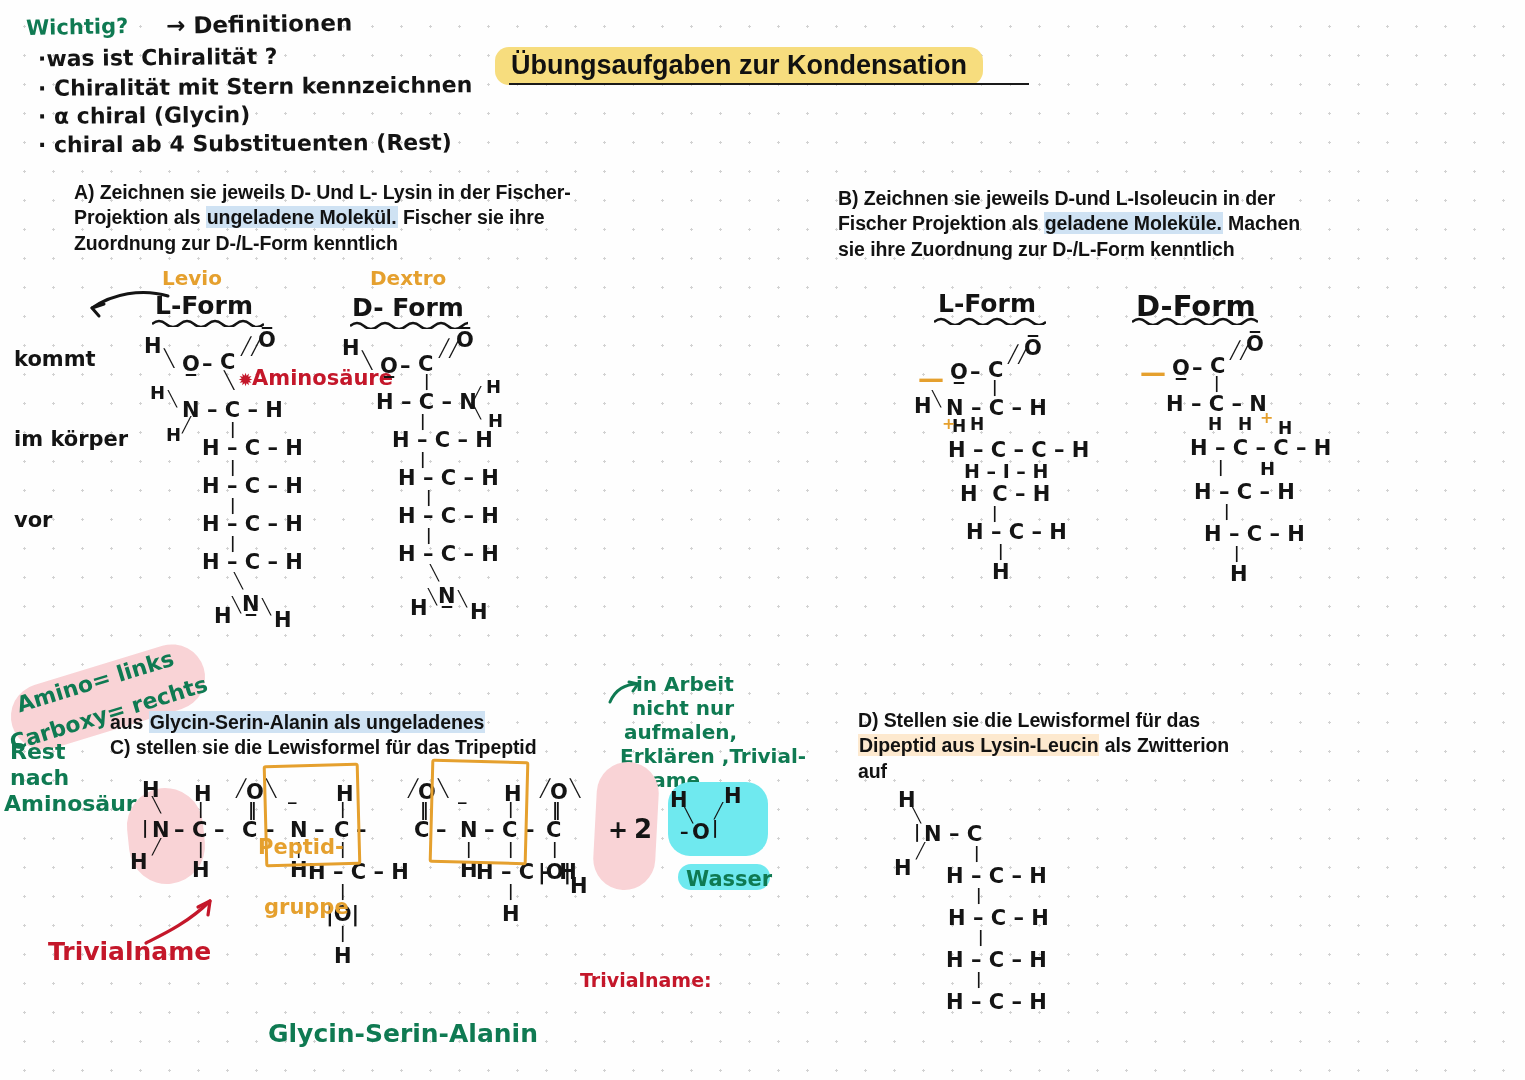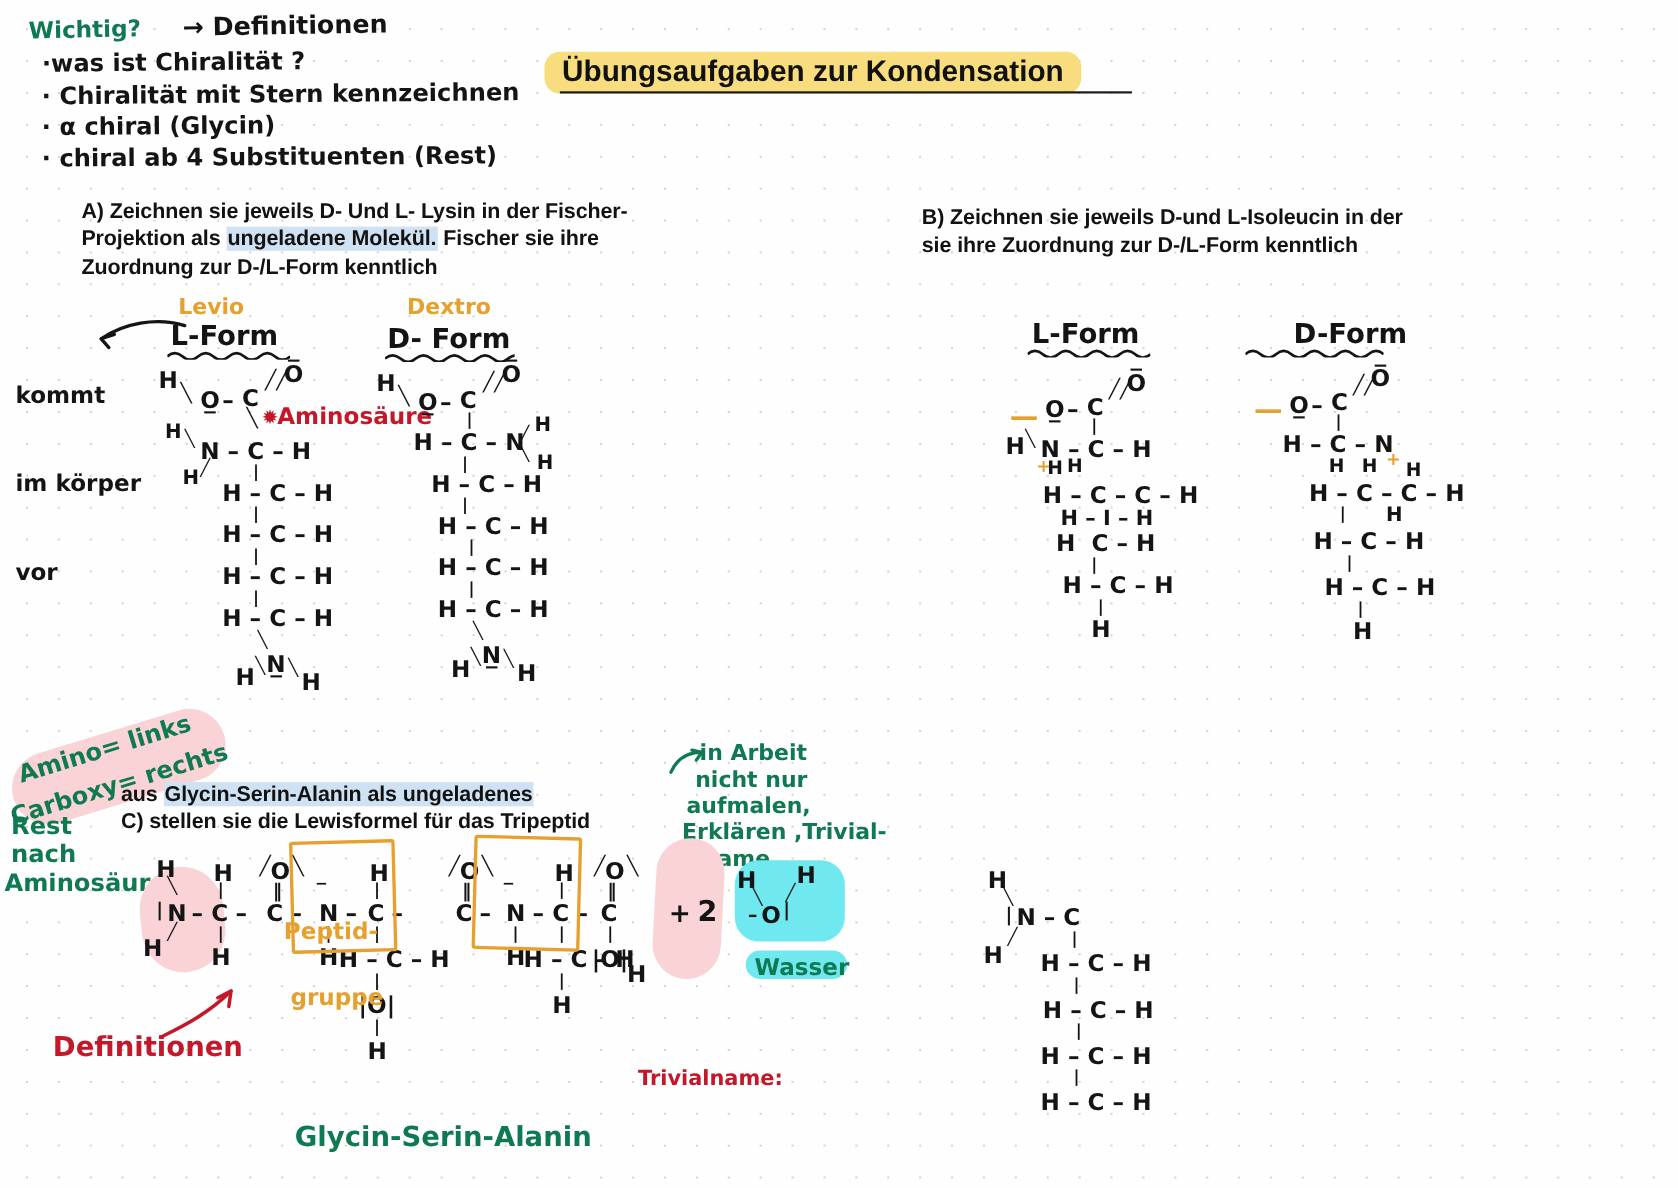--- a/index.html
+++ b/index.html
@@ -135,20 +135,23 @@
   <div class="abs printed q-text" style="left:74px; top:180px; width:640px;">
     <div>A) Zeichnen sie jeweils D- Und L- Lysin in der Fischer-</div>
     <div>
       <span>Projektion als </span><span class="hl-blue">ungeladene Molekül.</span><span> Fischer sie ihre</span>
     </div>
     <div>Zuordnung zur D-/L-Form kenntlich</div>
   </div>
 
   <div class="abs printed q-text" style="left:838px; top:186px; width:560px;">
     <div>B) Zeichnen sie jeweils D-und L-Isoleucin in der</div>
+    <div>
+      <span>Fischer Projektion als </span><span class="hl-blue">geladene Moleküle.</span><span> Machen</span>
+    </div>
     <div>sie ihre Zuordnung zur D-/L-Form kenntlich</div>
   </div>
 
   <div class="abs hw hw-ink" style="left:14px; top:292px; font-size:21px;">
     <div>kommt</div>
     <div>im körper</div>
     <div>vor</div>
   </div>
   <svg class="arrowsvg" style="left:82px; top:286px;" width="90" height="40">
     <path d="M86 10 C 60 2, 30 8, 10 22" stroke="#141414" stroke-width="3" fill="none" stroke-linecap="round"></path>
@@ -261,21 +264,21 @@
     <div class="charge" style="left:22px; top:74px; font-size:16px;">+</div>
     <div class="chem abs" style="left:28px; top:100px;">H – C – C – H</div>
     <div class="chem abs" style="left:44px; top:122px; font-size:19px;">H – I – H</div>
     <div class="chem abs" style="left:40px; top:144px;">H  C – H</div>
     <div class="chem abs" style="left:72px; top:166px; font-size:15px;">|</div>
     <div class="chem abs" style="left:46px; top:182px;">H – C – H</div>
     <div class="chem abs" style="left:78px; top:204px; font-size:15px;">|</div>
     <div class="chem abs" style="left:72px; top:222px;">H</div>
   </div>
 
-  <div class="abs hw hw-ink" style="left:1136px; top:288px; font-size:25px;margin-left:40px;">D-Form</div>
+  <div class="abs hw hw-ink" style="left:1136px; top:288px; font-size:29px;">D-Form</div>
   <div class="wave" style="left:1132px; top:316px; width:126px;">
     <svg width="126" height="10">
         <path d="M0 6 Q 7 0, 14 6 T 28 6 T 42 6 T 56 6 T 70 6 T 84 6 T 98 6 T 112 6 T 126 6" stroke="#141414" stroke-width="2.4" fill="none"></path>
       </svg>
   </div>
 
   <div class="charge" style="left:1140px; top:358px; font-size:26px;">—</div>
   <div class="abs" style="left:1172px; top:340px;">
     <div class="chem abs" style="left:0px; top:18px;">O̲</div>
     <div class="chem abs" style="left:20px; top:18px;">–</div>
@@ -418,26 +421,33 @@
 
   <div class="pep-box" style="left:264px; top:764px; width:96px; height:102px; transform:rotate(-1.5deg);"></div>
   <div class="pep-box" style="left:430px; top:760px; width:98px; height:104px; transform:rotate(1.5deg);"></div>
   <div class="abs hw hw-orange" style="left:258px; top:834px; font-size:21px;">Peptid-</div>
   <div class="abs hw hw-orange" style="left:264px; top:894px; font-size:21px;">gruppe</div>
 
   <svg class="arrowsvg" style="left:140px; top:885px;" width="90" height="65">
     <path d="M6 58 C 22 50, 48 38, 70 16" stroke="#c4172a" stroke-width="3.2" fill="none" stroke-linecap="round"></path>
     <path d="M70 16 L 58 22 M70 16 L 68 30" stroke="#c4172a" stroke-width="3.2" fill="none" stroke-linecap="round"></path>
   </svg>
-  <div class="abs hw hw-red" style="left:48px; top:936px; font-size:25px;">Definitionen</div>
+  <div class="abs hw hw-red" style="left:48px; top:936px; font-size:25px;">Trivialname</div>
 
   <div class="abs hw hw-red" style="left:580px; top:968px; font-size:19px;">Trivialname:</div>
 
   <div class="abs hw hw-green" style="left:268px; top:1018px; font-size:25px;">Glycin-Serin-Alanin</div>
 
+  <div class="abs printed q-text" style="left:858px; top:708px; width:480px;">
+    <div>D) Stellen sie die Lewisformel für das</div>
+    <div>
+      <span class="hl-peach">Dipeptid aus Lysin-Leucin</span><span> als Zwitterion</span>
+    </div>
+    <div>auf</div>
+  </div>
 
   <div class="abs" style="left:890px; top:790px;">
     <div class="chem abs" style="left:8px; top:0px;">H</div>
     <div class="chem abs" style="left:22px; top:18px; font-size:15px;">╲</div>
     <div class="chem abs" style="left:34px; top:34px;">N – C</div>
     <div class="chem abs" style="left:24px; top:34px; font-size:17px;">|</div>
     <div class="chem abs" style="left:4px; top:68px;">H</div>
     <div class="chem abs" style="left:26px; top:54px; font-size:15px;">╱</div>
 
     <div class="chem abs" style="left:84px; top:56px; font-size:15px;">|</div>

